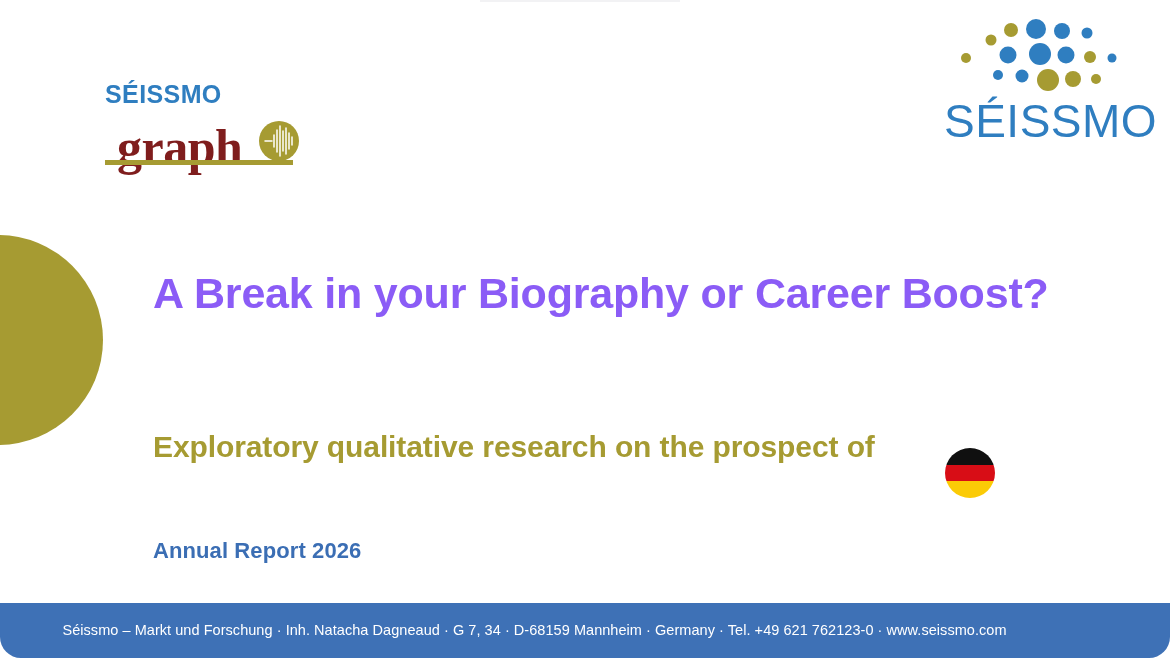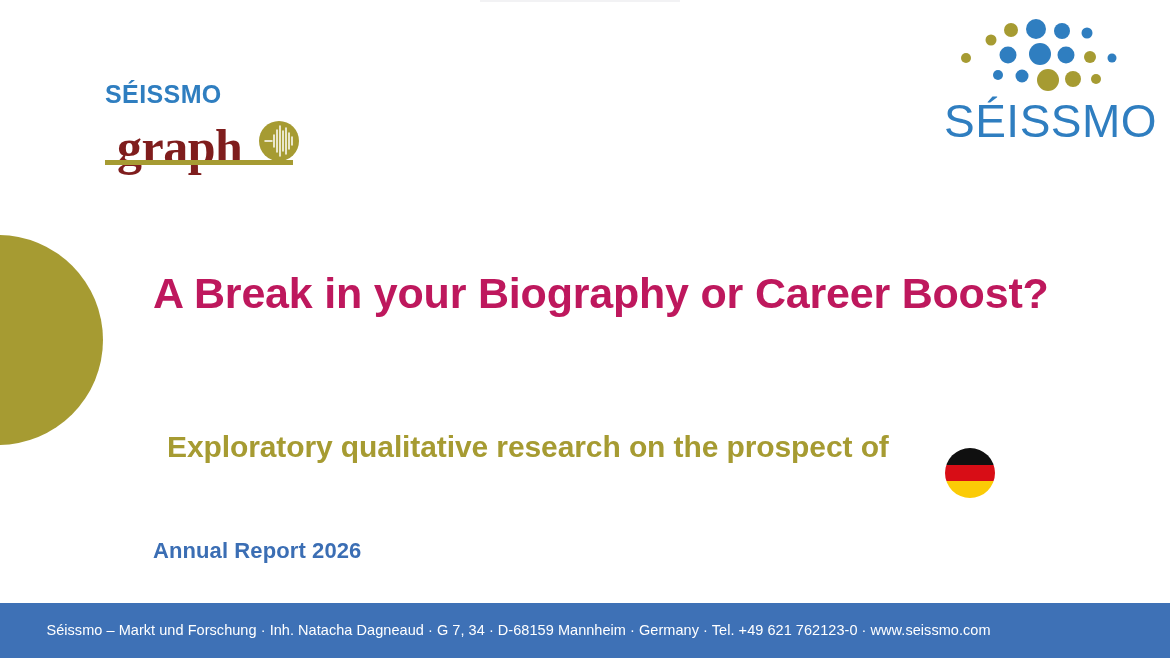--- a/index.html
+++ b/index.html
@@ -9,20 +9,21 @@
   }
   body {
     font-family: "Liberation Sans", sans-serif;
   }
   .slide {
     position: relative;
     width: 1170px;
     height: 658px;
     background: #ffffff;
     overflow: hidden;
+    border-radius: 21px;
   }
 
   
   .top-rule {
     position: absolute;
     top: 0px;
     left: 480px;
     width: 200px;
     height: 2px;
     background: #f2f2f4;
@@ -119,27 +120,27 @@
     left: 153px;
     top: 266px;
     width: 960px;
   }
   .headline .line {
     font-family: "Liberation Sans", sans-serif;
     font-weight: bold;
     font-size: 43px;
     line-height: 54px;
     letter-spacing: -0.2px;
-    color: #be185d;
+    color: #8b5cf6;
     white-space: nowrap;
   }
 
   .subhead {
     position: absolute;
-    left: 167px;
+    left: 153px;
     top: 427px;
     width: 780px;
   }
   .subhead .line {
     font-family: "Liberation Sans", sans-serif;
     font-weight: bold;
     font-size: 30px;
     line-height: 39px;
     letter-spacing: -0.1px;
     color: #a69b32;
@@ -180,21 +181,21 @@
   .footer-bar {
     position: absolute;
     left: 0;
     bottom: 0;
     width: 1170px;
     height: 55px;
     background: #3e71b6;
   }
   .footer-bar .footer-text {
     position: absolute;
-    left: 0;
+    left: 16px;
     top: 0;
     width: 1037px;
     line-height: 55px;
     text-align: center;
     font-family: "Liberation Sans", sans-serif;
     font-size: 14.5px;
     letter-spacing: 0.05px;
     color: #ffffff;
     white-space: nowrap;
   }

